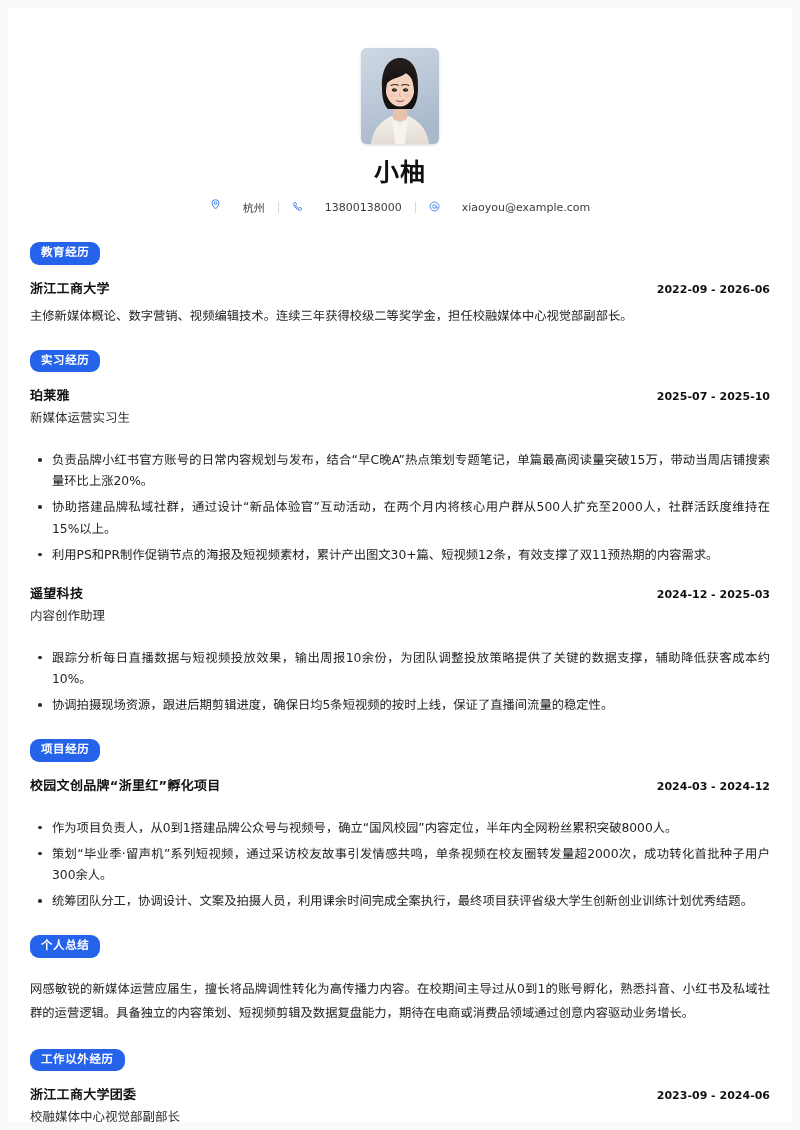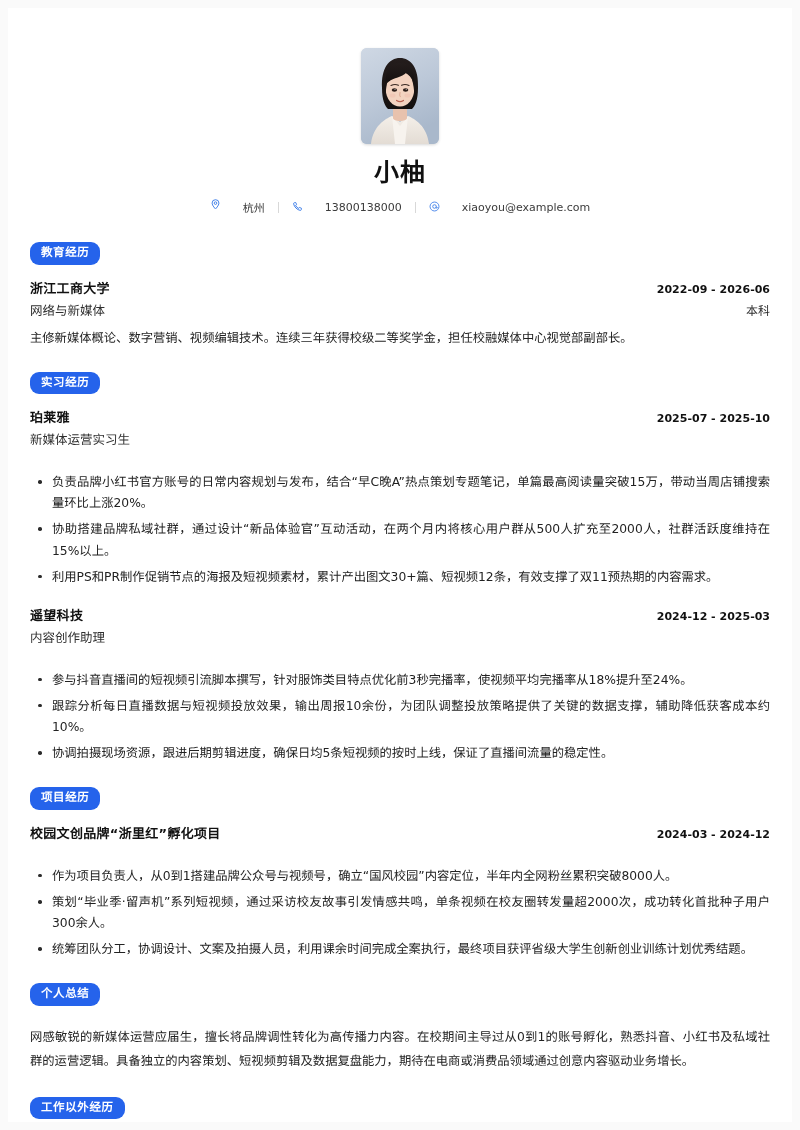--- a/index.html
+++ b/index.html
@@ -271,24 +271,20 @@
       </div>
     </div>
   </div>
 
   <div id="sections-root">
       <div class="section"><div class="badge">教育经历</div><div class="entry">
           <div class="entry-head">
             <div class="entry-title">浙江工商大学</div>
             <div class="entry-date">2022-09 - 2026-06</div>
           </div>
-          <div class="entry-sub">
-            <div class="entry-role">网络与新媒体</div>
-            <div class="entry-extra">本科</div>
-          </div>
           <div class="desc">主修新媒体概论、数字营销、视频编辑技术。连续三年获得校级二等奖学金，担任校融媒体中心视觉部副部长。</div>
         </div></div>
       <div class="section"><div class="badge">实习经历</div><div class="entry">
           <div class="entry-head">
             <div class="entry-title">珀莱雅</div>
             <div class="entry-date">2025-07 - 2025-10</div>
           </div>
           <div class="entry-sub">
             <div class="entry-role">新媒体运营实习生</div>
             <div class="entry-extra"></div>
@@ -301,21 +297,20 @@
         </div><div class="entry">
           <div class="entry-head">
             <div class="entry-title">遥望科技</div>
             <div class="entry-date">2024-12 - 2025-03</div>
           </div>
           <div class="entry-sub">
             <div class="entry-role">内容创作助理</div>
             <div class="entry-extra"></div>
           </div>
           <ul class="bullets">
-            <li>参与抖音直播间的短视频引流脚本撰写，针对服饰类目特点优化前3秒完播率，使视频平均完播率从18%提升至24%。</li>
             <li>跟踪分析每日直播数据与短视频投放效果，输出周报10余份，为团队调整投放策略提供了关键的数据支撑，辅助降低获客成本约10%。</li>
             <li>协调拍摄现场资源，跟进后期剪辑进度，确保日均5条短视频的按时上线，保证了直播间流量的稳定性。</li>
           </ul>
         </div></div>
       <div class="section"><div class="badge">项目经历</div><div class="entry">
           <div class="entry-head">
             <div class="entry-title">校园文创品牌“浙里红”孵化项目</div>
             <div class="entry-date">2024-03 - 2024-12</div>
           </div>
           <ul class="bullets">

